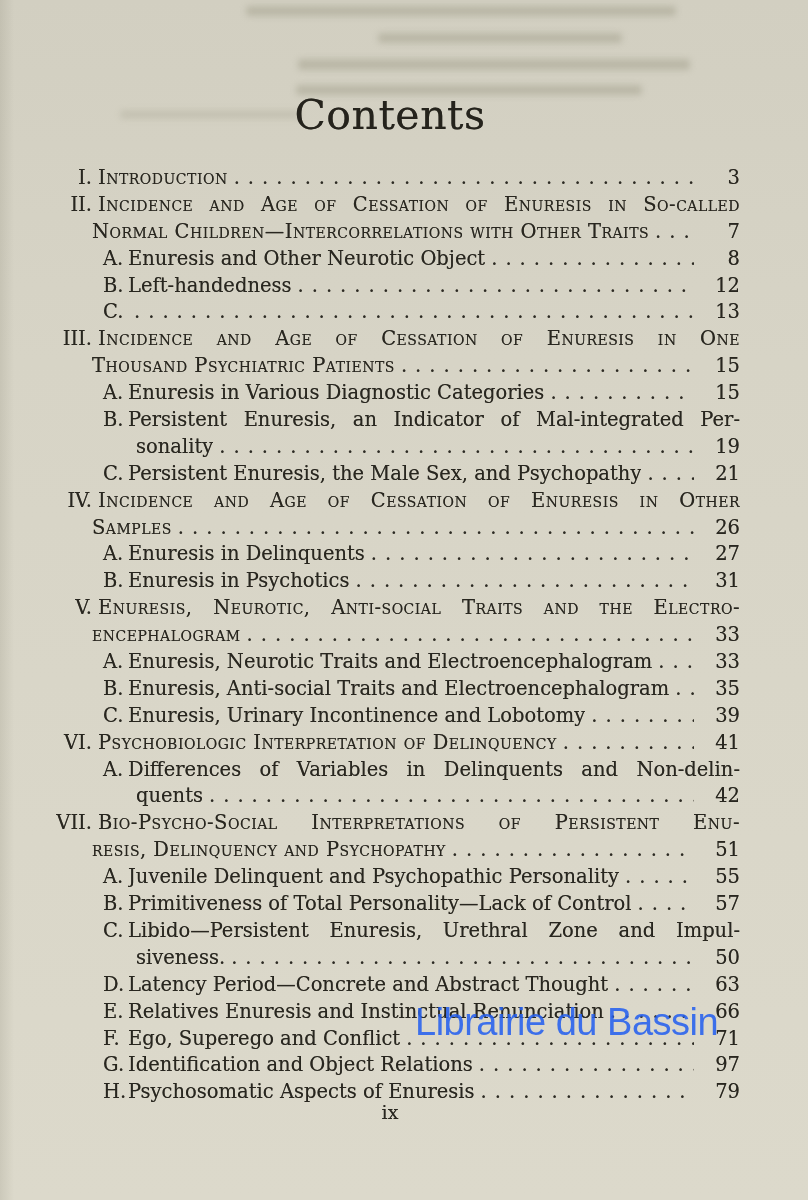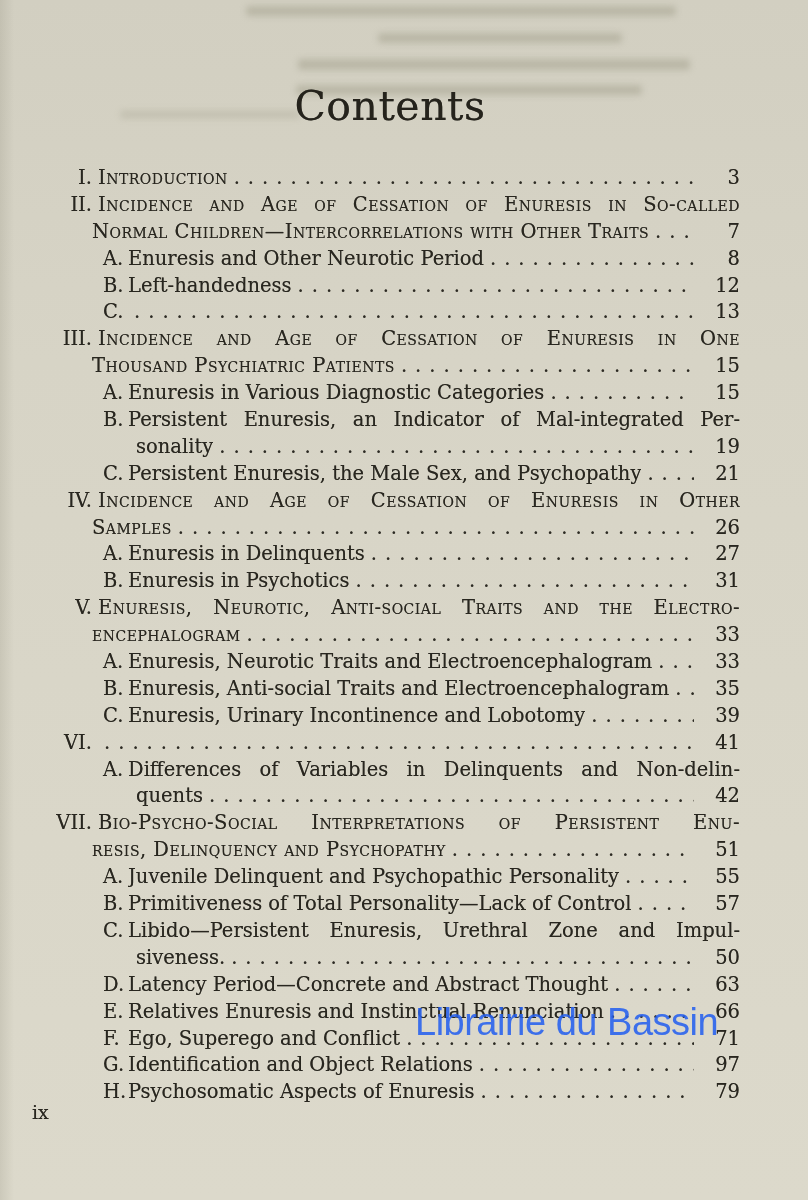--- a/index.html
+++ b/index.html
@@ -15,21 +15,21 @@
   .page{position:absolute;inset:0;}
   
   .ghost{position:absolute;background:rgba(148,144,124,0.38);filter:blur(3px);border-radius:4px;}
   .g1{left:246px;top:6px;width:430px;height:10px;}
   .g2{left:378px;top:33px;width:244px;height:10px;}
   .g3{left:298px;top:59px;width:392px;height:11px;}
   .g4{left:296px;top:85px;width:346px;height:10px;}
   .g5{left:120px;top:110px;width:180px;height:9px;opacity:.6;}
 
   .title{
-    position:absolute;left:40px;top:82px;width:700px;
+    position:absolute;left:40px;top:91px;width:700px;
     text-align:center;font-size:41px;font-weight:normal;margin:0;
     letter-spacing:0.5px;color:#25231c;
     text-shadow:0 0 0.5px rgba(37,35,28,0.6);
   }
   .toc{
     position:absolute;left:40px;top:165px;width:700px;
     font-size:19.5px;
   }
   .toc-row{
     display:flex;align-items:baseline;
@@ -44,22 +44,22 @@
   .sublabel{flex:0 0 25px;}
   .txt{flex:0 1 auto;min-width:0;overflow:hidden;}
   .txt.caps{font-variant:small-caps;letter-spacing:0.5px;}
   .txt.justify{flex:1 1 auto;text-align:justify;text-align-last:justify;}
   .dots{
     flex:1 1 0;min-width:0;overflow:hidden;
     margin:0 8px 0 6px;letter-spacing:8px;color:#2c2a23;
   }
   .pg{flex:0 0 38px;text-align:right;}
   .folio{
-    position:absolute;left:32px;top:1101px;width:700px;
-    text-align:left;font-size:19px;
+    position:absolute;left:40px;top:1101px;width:700px;
+    text-align:center;font-size:19px;
     text-shadow:0 0 0.4px rgba(40,38,31,0.55);
   }
   .watermark{
     position:absolute;left:415px;top:1001px;
     font-family:Liberation Sans, sans-serif;
     font-size:38px;letter-spacing:-0.5px;white-space:nowrap;
     color:#2761ef;opacity:0.88;z-index:5;
   }
 </style>
 </head>
@@ -85,21 +85,21 @@
         <span class="num">II.</span>
         <span class="txt caps justify">Incidence and Age of Cessation of Enuresis in So-called</span>
       </div>
       <div class="toc-row row-chapter-cont">
         <span class="txt caps">Normal Children—Intercorrelations with Other Traits</span>
         <span class="dots">............................................................</span>
         <span class="pg">7</span>
       </div>
       <div class="toc-row row-sub">
         <span class="sublabel">A.</span>
-        <span class="txt">Enuresis and Other Neurotic Period</span>
+        <span class="txt">Enuresis and Other Neurotic Object</span>
         <span class="dots">............................................................</span>
         <span class="pg">8</span>
       </div>
       <div class="toc-row row-sub">
         <span class="sublabel">B.</span>
         <span class="txt">Left-handedness</span>
         <span class="dots">............................................................</span>
         <span class="pg">12</span>
       </div>
       <div class="toc-row row-sub">
@@ -180,20 +180,21 @@
         <span class="pg">35</span>
       </div>
       <div class="toc-row row-sub">
         <span class="sublabel">C.</span>
         <span class="txt">Enuresis, Urinary Incontinence and Lobotomy</span>
         <span class="dots">............................................................</span>
         <span class="pg">39</span>
       </div>
       <div class="toc-row row-chapter">
         <span class="num">VI.</span>
+        <span class="txt caps">Psychobiologic Interpretation of Delinquency</span>
         <span class="dots">............................................................</span>
         <span class="pg">41</span>
       </div>
       <div class="toc-row row-sub">
         <span class="sublabel">A.</span>
         <span class="txt justify">Differences of Variables in Delinquents and Non-delin-</span>
       </div>
       <div class="toc-row row-sub-cont">
         <span class="txt">quents</span>
         <span class="dots">............................................................</span>

